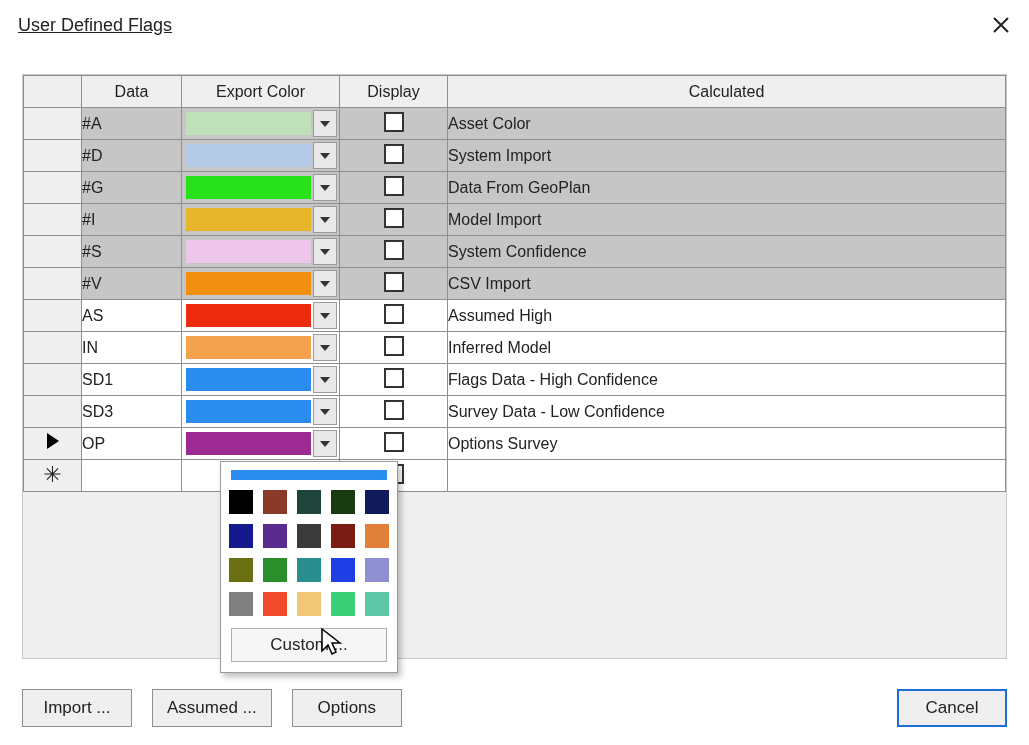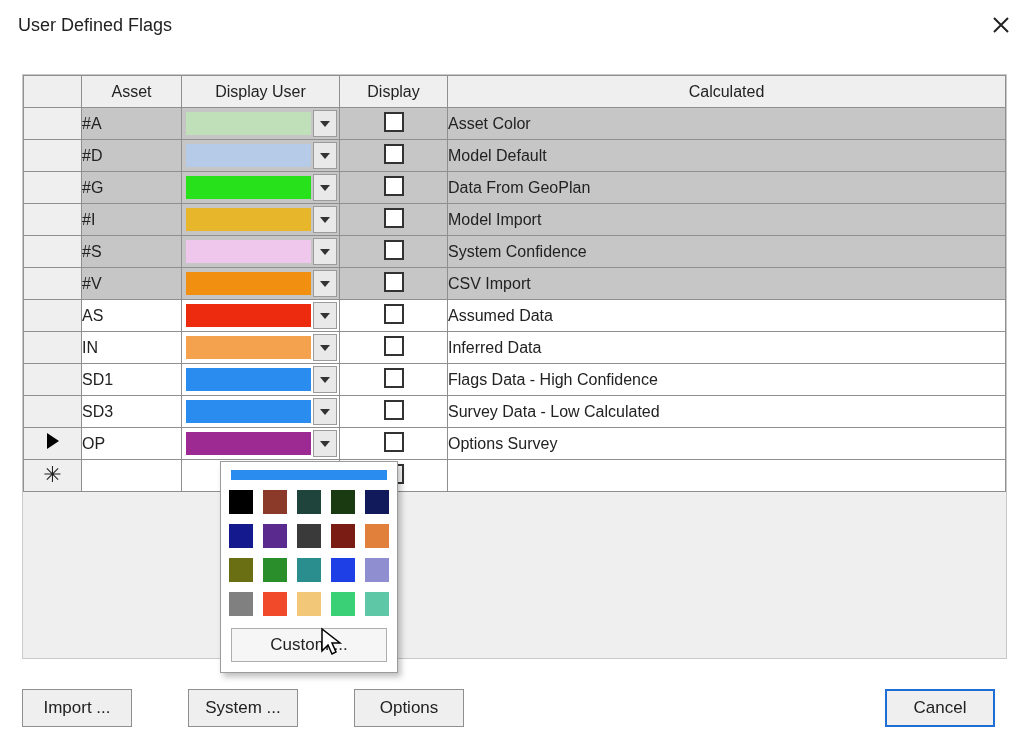--- a/index.html
+++ b/index.html
@@ -13,20 +13,21 @@
     height: 745px;
     overflow: hidden;
     position: relative;
   }
   .titlebar {
     display: flex;
     align-items: center;
     justify-content: space-between;
     padding: 8px 14px 4px 18px;
     height: 46px;
+    text-decoration: underline;
   }
   .titlebar .title {
     font-size: 18px;
   }
   .close-x {
     width: 28px; height: 28px;
     display: flex; align-items: center; justify-content: center;
     font-size: 22px;
     cursor: pointer;
   }
@@ -145,35 +146,34 @@
     left: 297px; top: 552px;
     z-index: 20;
     pointer-events: none;
   }
   
   .btnbar {
     position: absolute;
     left: 22px; right: 22px; bottom: 18px;
     display: flex;
     align-items: center;
-    gap: 36px;
   }
   .btnbar .spacer { flex: 1; }
   .btn {
     height: 38px;
     min-width: 110px;
     padding: 0 14px;
     background: #efefef;
     border: 1px solid #8f8f8f;
     font-size: 17px;
     display: flex; align-items: center; justify-content: center;
     margin-right: 20px;
     cursor: pointer;
   }
-  .btn:last-child { margin-right: 12px; }
+  .btn:last-child { margin-right: 0; }
   .btn.primary {
     border: 2px solid #1d6fd6;
   }
 </style>
 </head>
 <body>
 
 <div class="titlebar">
   <div class="title">User Defined Flags</div>
   <div class="close-x">
@@ -188,22 +188,22 @@
     <colgroup>
       <col class="col-marker">
         <col class="col-name">
         <col class="col-color">
         <col class="col-obs">
         <col class="col-desc">
     </colgroup>
     <thead>
       <tr>
         <th></th>
-        <th>Asset</th>
-        <th>Display User</th>
+        <th>Data</th>
+        <th>Export Color</th>
         <th>Display</th>
         <th>Calculated</th>
       </tr>
     </thead>
     <tbody id="flags-body">
         <tr class="system">
           <td class="marker"></td>
           <td class="name-cell">#A</td>
           <td class="color-cell">
             <div class="swatch" style="background: rgb(191, 224, 185);"></div>
@@ -217,21 +217,21 @@
         <tr class="system">
           <td class="marker"></td>
           <td class="name-cell">#D</td>
           <td class="color-cell">
             <div class="swatch" style="background: rgb(182, 203, 231);"></div>
             <div class="dd-btn">
               <div class="caret"></div>
             </div>
           </td>
           <td class="obs-cell"><span class="chk"></span></td>
-          <td class="desc-cell">Model Default</td>
+          <td class="desc-cell">System Import</td>
         </tr>
         <tr class="system">
           <td class="marker"></td>
           <td class="name-cell">#G</td>
           <td class="color-cell">
             <div class="swatch" style="background: rgb(39, 226, 27);"></div>
             <div class="dd-btn">
               <div class="caret"></div>
             </div>
           </td>
@@ -277,33 +277,33 @@
         <tr>
           <td class="marker"></td>
           <td class="name-cell">AS</td>
           <td class="color-cell">
             <div class="swatch" style="background: rgb(237, 43, 14);"></div>
             <div class="dd-btn">
               <div class="caret"></div>
             </div>
           </td>
           <td class="obs-cell"><span class="chk"></span></td>
-          <td class="desc-cell">Assumed Data</td>
+          <td class="desc-cell">Assumed High</td>
         </tr>
         <tr>
           <td class="marker"></td>
           <td class="name-cell">IN</td>
           <td class="color-cell">
             <div class="swatch" style="background: rgb(244, 162, 78);"></div>
             <div class="dd-btn">
               <div class="caret"></div>
             </div>
           </td>
           <td class="obs-cell"><span class="chk"></span></td>
-          <td class="desc-cell">Inferred Data</td>
+          <td class="desc-cell">Inferred Model</td>
         </tr>
         <tr>
           <td class="marker"></td>
           <td class="name-cell">SD1</td>
           <td class="color-cell">
             <div class="swatch" style="background: rgb(43, 140, 240);"></div>
             <div class="dd-btn">
               <div class="caret"></div>
             </div>
           </td>
@@ -313,21 +313,21 @@
         <tr>
           <td class="marker"></td>
           <td class="name-cell">SD3</td>
           <td class="color-cell">
             <div class="swatch" style="background: rgb(43, 140, 240);"></div>
             <div class="dd-btn">
               <div class="caret"></div>
             </div>
           </td>
           <td class="obs-cell"><span class="chk"></span></td>
-          <td class="desc-cell">Survey Data - Low Calculated</td>
+          <td class="desc-cell">Survey Data - Low Confidence</td>
         </tr>
         <tr>
           <td class="marker"><span class="row-arrow"></span></td>
           <td class="name-cell">OP</td>
           <td class="color-cell">
             <div class="swatch" style="background: rgb(156, 42, 146);"></div>
             <div class="dd-btn">
               <div class="caret"></div>
             </div>
           </td>
@@ -373,17 +373,17 @@
 
   <div class="cursor">
     <svg width="24" height="30" viewBox="0 0 24 30">
       <path d="M2 2 L2 24 L8 18 L12 27 L16 25 L12 16 L20 16 Z" fill="#fff" stroke="#000" stroke-width="1.5"></path>
     </svg>
   </div>
 </div>
 
 <div class="btnbar">
   <div class="btn">Import ...</div>
-  <div class="btn">System ...</div>
+  <div class="btn">Assumed ...</div>
   <div class="btn">Options</div>
   <div class="spacer"></div>
   <div class="btn primary">Cancel</div>
 </div>
 
 </body></html>

